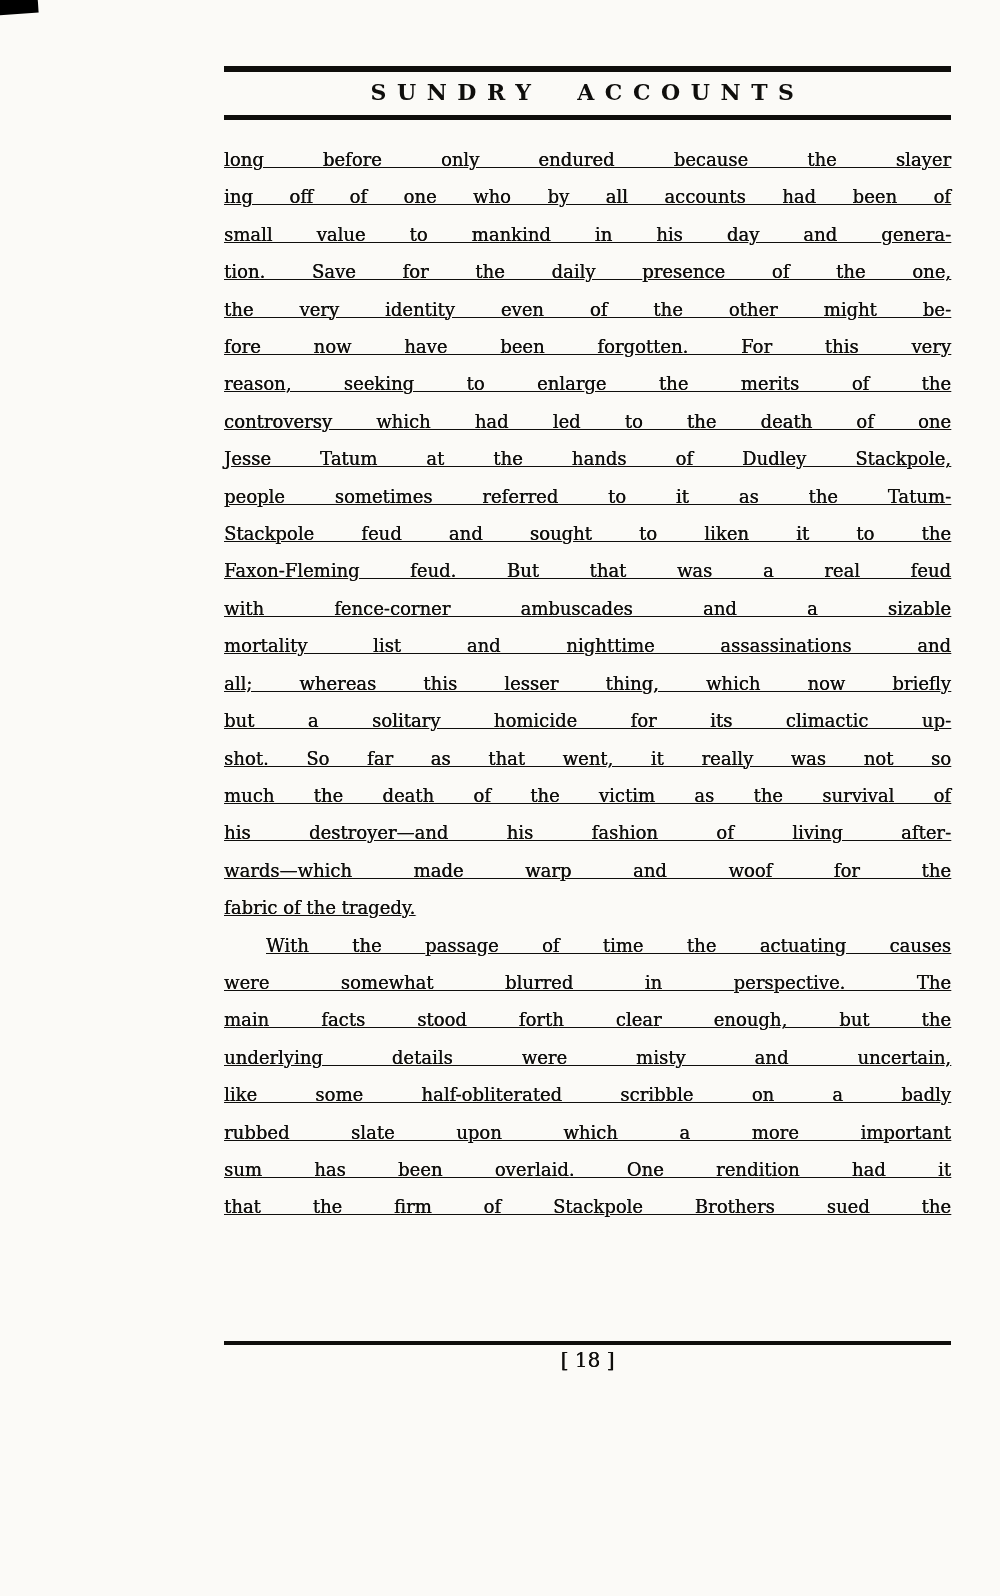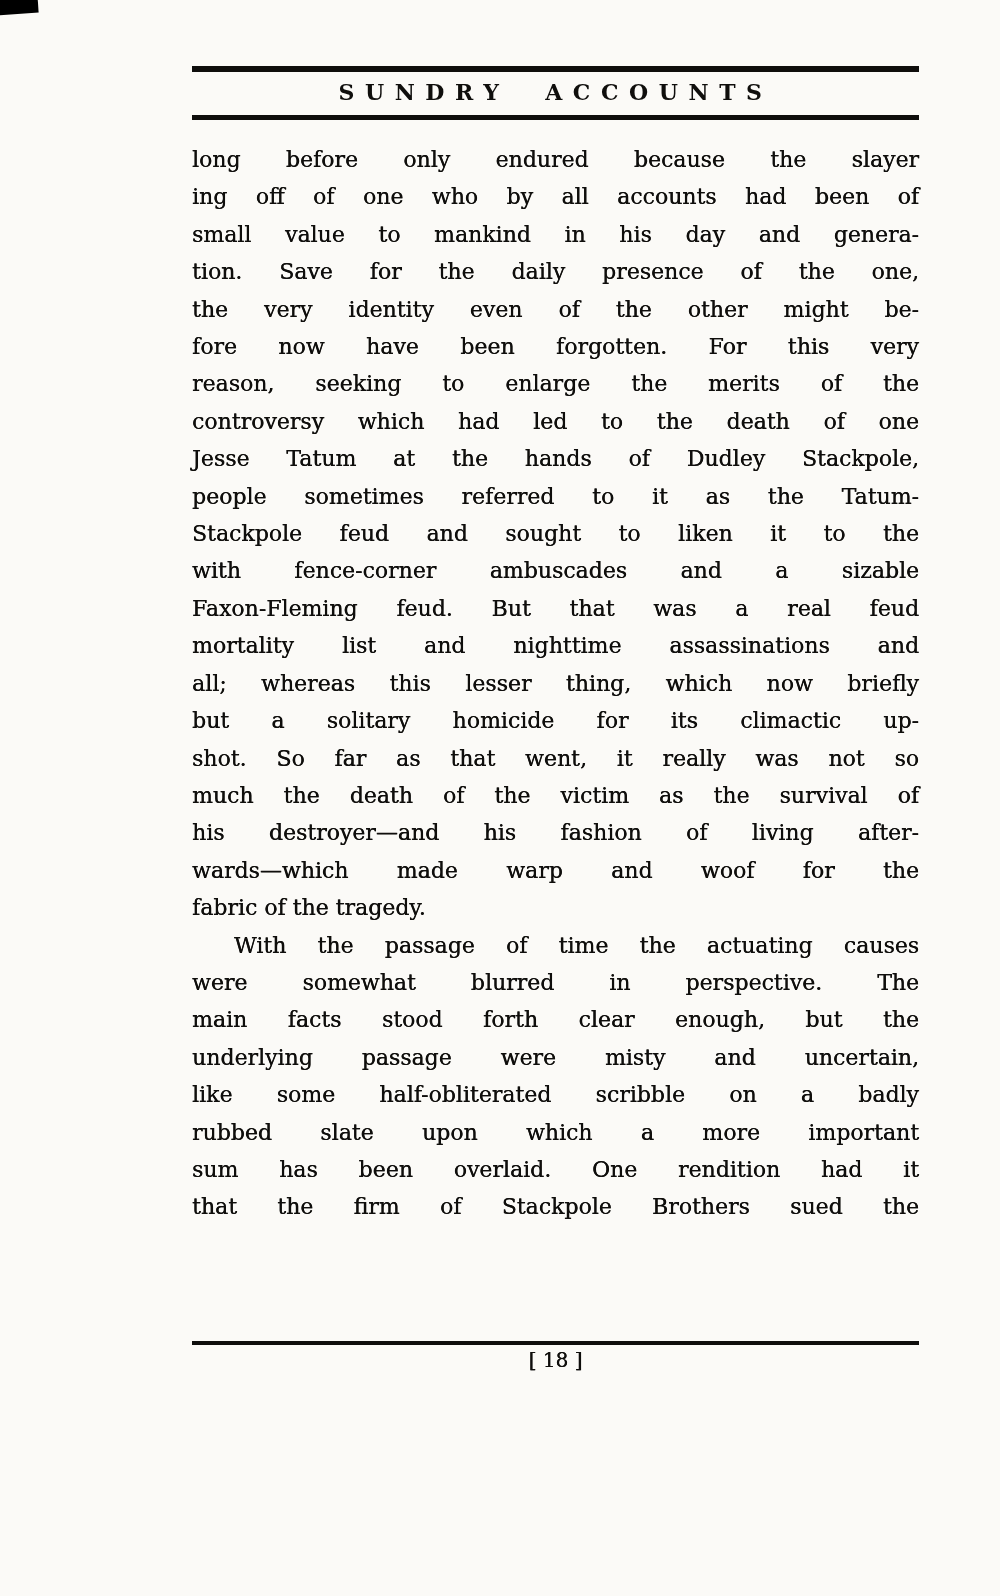--- a/index.html
+++ b/index.html
@@ -17,21 +17,21 @@
     position: absolute;
     top: -6px;
     left: -6px;
     width: 44px;
     height: 20px;
     background: #000;
     transform: rotate(-4deg);
   }
   .content {
     position: absolute;
-    left: 192px;
+    left: 224px;
     top: 0;
     width: 727px;
     height: 100%;
   }
   .rule { background: var(--ink, #0f0e0c); width: 100%; position: absolute; left: 0; }
   .rule.top    { top: 66px;   height: 6px; }
   .rule.under  { top: 115px;  height: 5px; }
   .rule.footer { top: 1341px; height: 4px; }
   .running-header {
     position: absolute;
@@ -41,23 +41,24 @@
     font-size: 22px;
     font-weight: bold;
     letter-spacing: 0.48em;
     word-spacing: 0.8em;
     white-space: nowrap;
   }
   .body-text {
     position: absolute;
     top: 141px;
     width: 100%;
-    font-size: 22px;
+    font-size: 18px;
     line-height: 37.4px;
     text-shadow: 0.3px 0 0 currentColor;
+    text-decoration: underline;
   }
   .line {
     text-align: justify;
     text-align-last: justify;
   }
   .line.last { text-align-last: left; }
   .line.indent { text-indent: 42px; }
   .page-number {
     position: absolute;
     top: 1348px;
@@ -82,34 +83,34 @@
       <div class="line">ing off of one who by all accounts had been of</div>
       <div class="line">small value to mankind in his day and genera-</div>
       <div class="line">tion.  Save for the daily presence of the one,</div>
       <div class="line">the very identity even of the other might be-</div>
       <div class="line">fore now have been forgotten.  For this very</div>
       <div class="line">reason, seeking to enlarge the merits of the</div>
       <div class="line">controversy which had led to the death of one</div>
       <div class="line">Jesse Tatum at the hands of Dudley Stackpole,</div>
       <div class="line">people sometimes referred to it as the Tatum-</div>
       <div class="line">Stackpole feud and sought to liken it to the</div>
+      <div class="line">Faxon-Fleming feud.  But that was a real feud</div>
       <div class="line">with fence-corner ambuscades and a sizable</div>
-      <div class="line">Faxon-Fleming feud.  But that was a real feud</div>
       <div class="line">mortality list and nighttime assassinations and</div>
       <div class="line">all;  whereas this lesser thing, which now briefly</div>
       <div class="line">but a solitary homicide for its climactic up-</div>
       <div class="line">shot.  So far as that went, it really was not so</div>
       <div class="line">much the death of the victim as the survival of</div>
       <div class="line">his destroyer—and his fashion of living after-</div>
       <div class="line">wards—which made warp and woof for the</div>
       <div class="line last">fabric of the tragedy.</div>
       <div class="line indent">With the passage of time the actuating causes</div>
       <div class="line">were somewhat blurred in perspective.  The</div>
       <div class="line">main facts stood forth clear enough, but the</div>
-      <div class="line">underlying passage were misty and uncertain,</div>
+      <div class="line">underlying details were misty and uncertain,</div>
       <div class="line">like some half-obliterated scribble on a badly</div>
       <div class="line">rubbed slate upon which a more important</div>
       <div class="line">sum has been overlaid.  One rendition had it</div>
       <div class="line">that the firm of Stackpole Brothers sued the</div>
     </div>
 
   <div class="rule footer"></div>
   <div class="page-number">[ 18 ]</div>
 </div>
 

